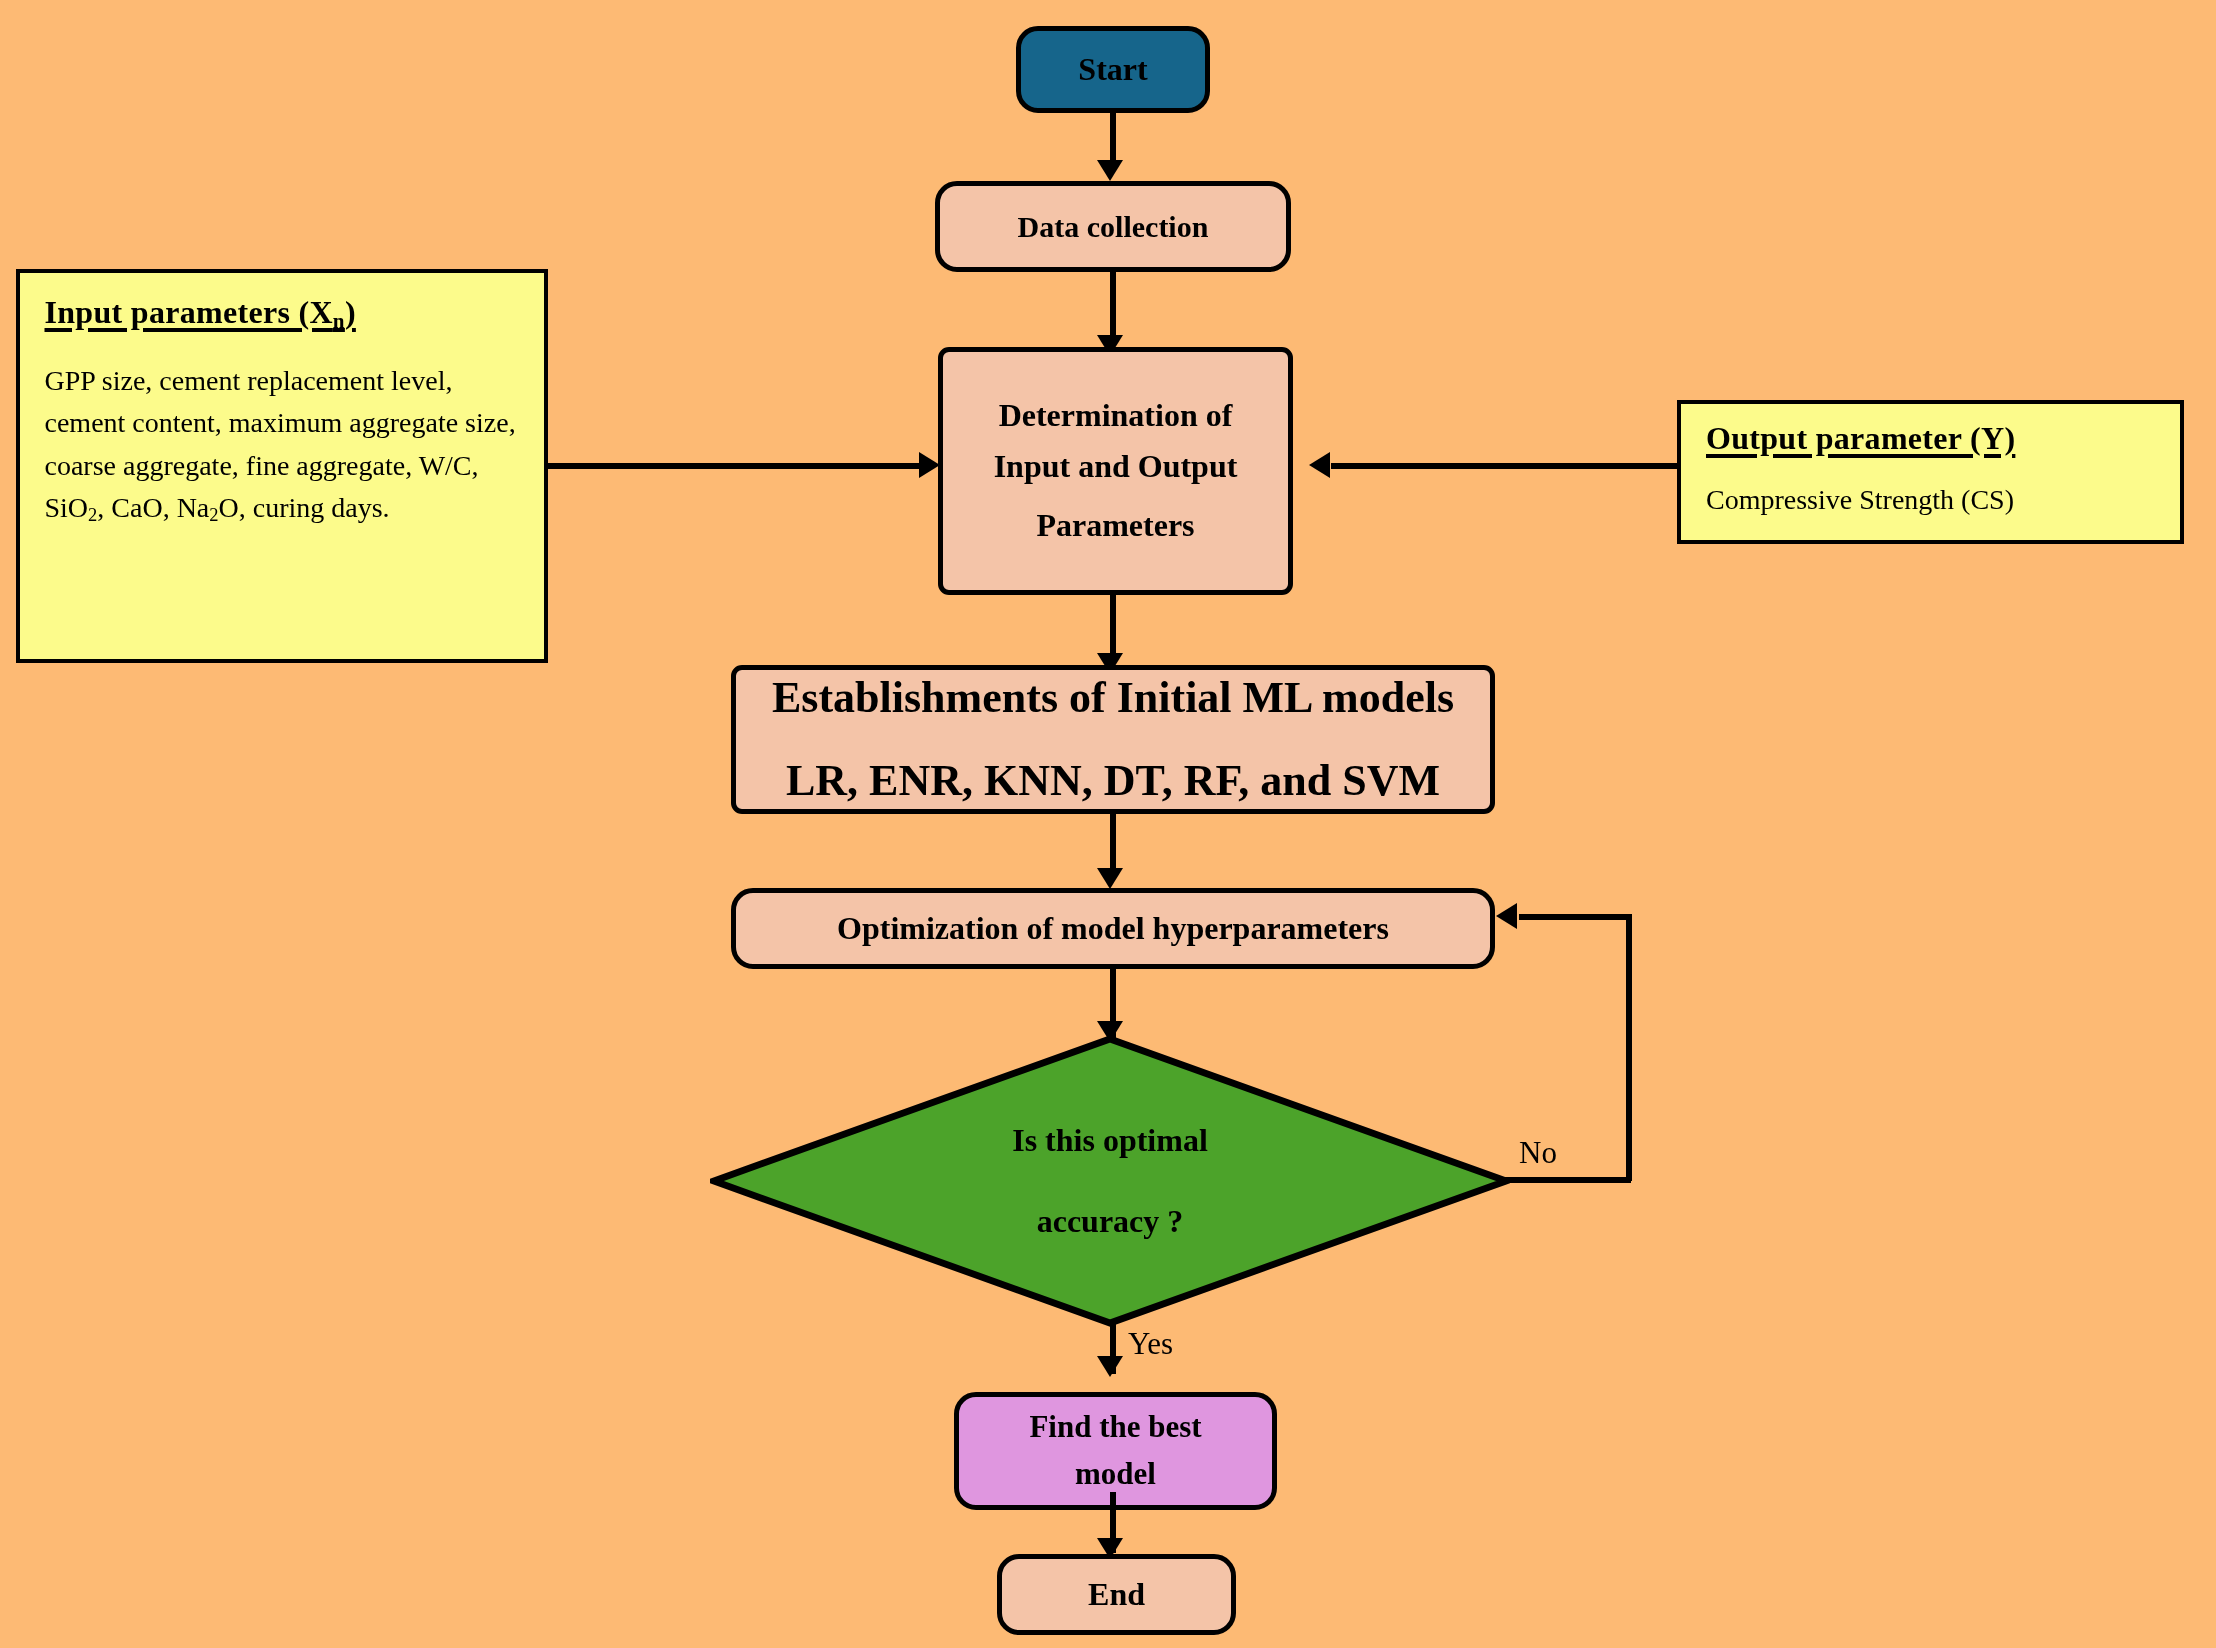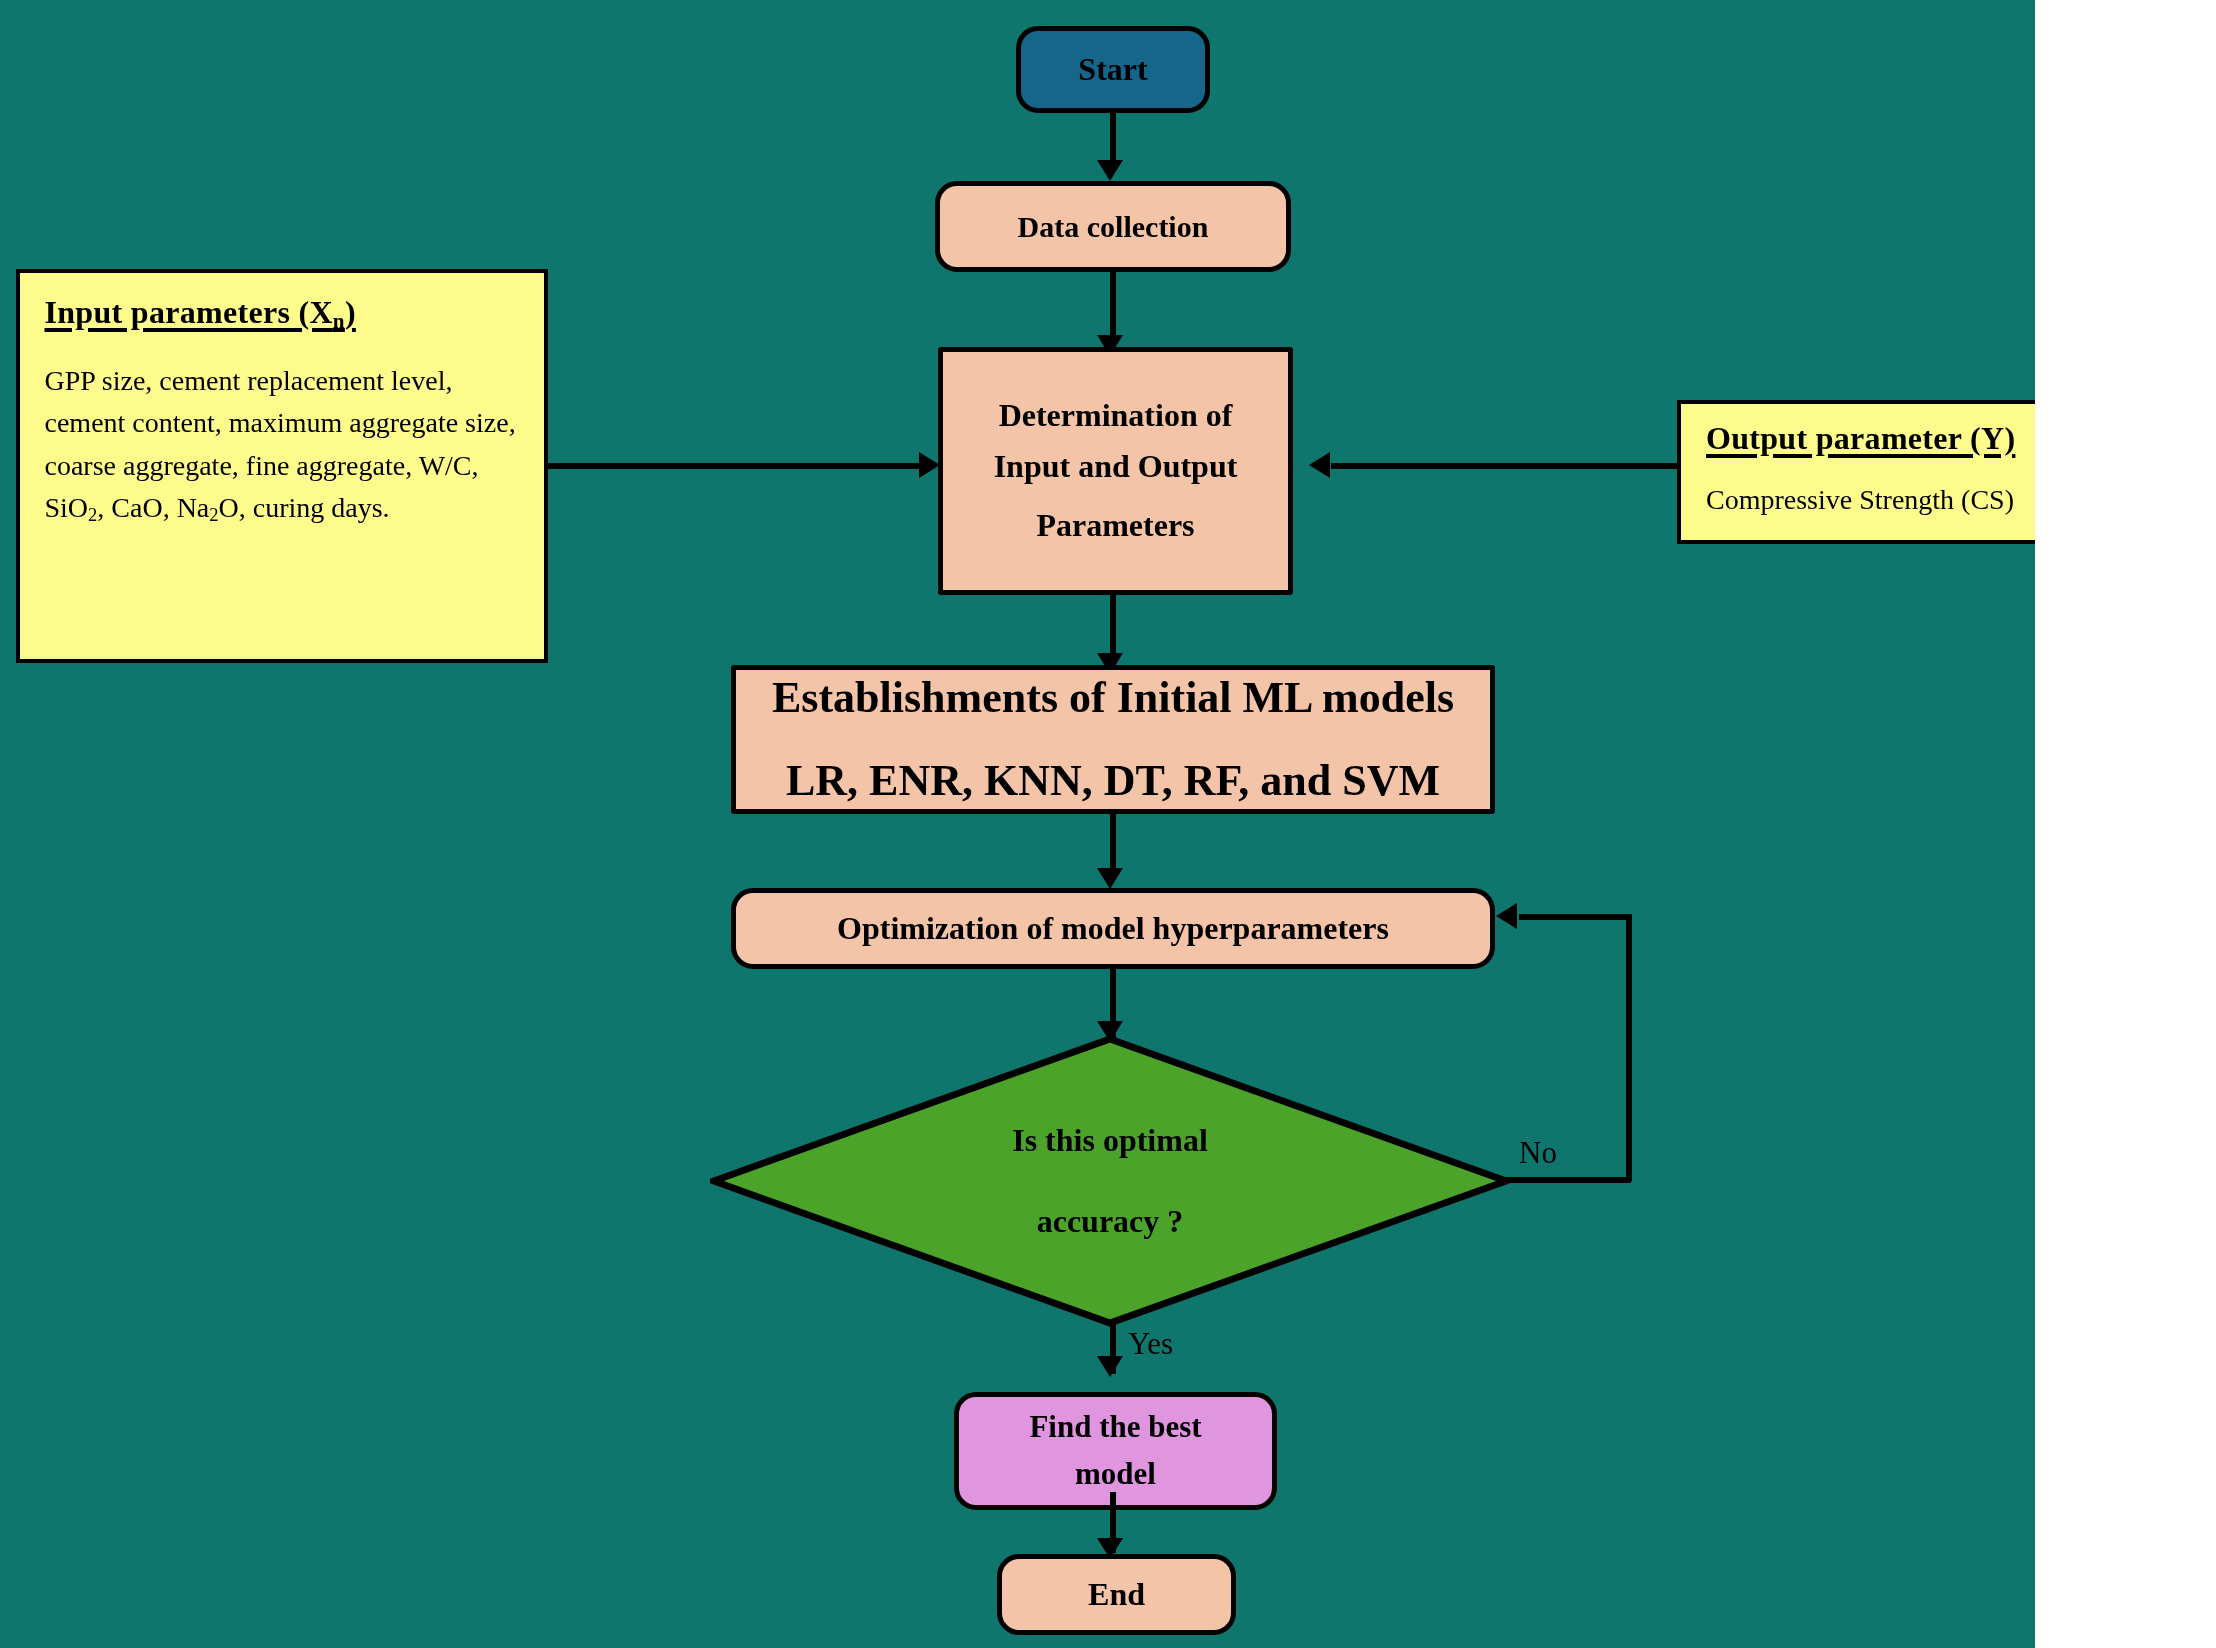--- a/index.html
+++ b/index.html
@@ -3,43 +3,43 @@
 <meta charset="utf-8">
 <title>ML Workflow Flowchart</title>
 <style>
   html, body {
     margin: 0;
     padding: 0;
     background: #ffffff;
   }
   #canvas {
     position: relative;
-    width: 2035px;
+    width: 2216px;
     height: 1648px;
-    background: #0f766e;
+    background: #fdba74;
     font-family: "Liberation Serif", "DejaVu Serif", serif;
     overflow: hidden;
   }
 
   
   .node {
     position: absolute;
     box-sizing: border-box;
     border: 5.6px solid #000000;
     display: flex;
     flex-direction: column;
     align-items: center;
     justify-content: center;
     text-align: center;
     color: #000000;
     font-weight: bold;
     line-height: 1.18;
   }
 
-  .rounded   { border-radius: 3px; }
+  .rounded   { border-radius: 11px; }
   .rounded-s { border-radius: 22px; }
 
   .peach  { background: #F4C4A8; }
   .teal   { background: #16658B; }
   .orchid { background: #DF96DF; }
 
   
   .sidebox {
     position: absolute;
     box-sizing: border-box;

